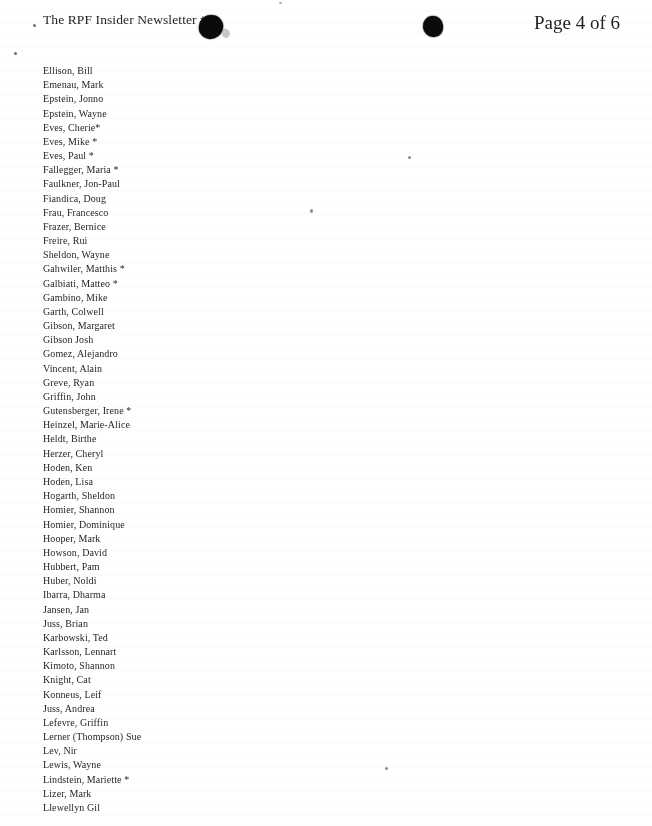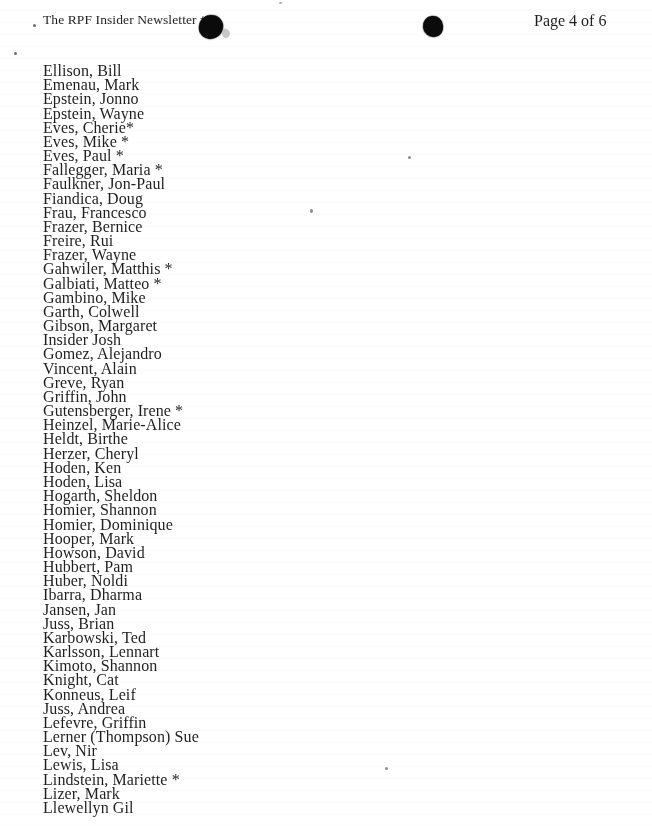--- a/index.html
+++ b/index.html
@@ -27,21 +27,21 @@
     left: 43px;
     top: 12px;
     font-size: 13.5px;
     white-space: nowrap;
     letter-spacing: 0.1px;
   }
   .page-label {
     position: absolute;
     left: 534px;
     top: 12px;
-    font-size: 16px;
+    font-size: 19px;
     white-space: nowrap;
   }
 
   
   .ink-blot {
     position: absolute;
     background: #0b0b0b;
     box-shadow: 0 0 1px 0.5px rgba(20,20,20,0.55);
   }
   .blot-1 {
@@ -77,21 +77,21 @@
     position: absolute;
     background: #6e6e6e;
     border-radius: 50%;
   }
 
   
   .name-list {
     position: absolute;
     left: 43px;
     top: 64px;
-    font-size: 16px;
+    font-size: 10px;
     line-height: 14.17px;
     letter-spacing: 0.1px;
   }
   .name-row {
     white-space: pre;
   }
 </style>
 </head>
 <body>
 
@@ -119,27 +119,27 @@
       <div class="name-row">Epstein, Wayne</div>
       <div class="name-row">Eves, Cherie*</div>
       <div class="name-row">Eves, Mike *</div>
       <div class="name-row">Eves, Paul *</div>
       <div class="name-row">Fallegger, Maria *</div>
       <div class="name-row">Faulkner, Jon-Paul</div>
       <div class="name-row">Fiandica, Doug</div>
       <div class="name-row">Frau, Francesco</div>
       <div class="name-row">Frazer, Bernice</div>
       <div class="name-row">Freire, Rui</div>
-      <div class="name-row">Frazer, Wayne</div>
+      <div class="name-row">Sheldon, Wayne</div>
       <div class="name-row">Gahwiler, Matthis *</div>
       <div class="name-row">Galbiati, Matteo *</div>
       <div class="name-row">Gambino, Mike</div>
       <div class="name-row">Garth, Colwell</div>
       <div class="name-row">Gibson, Margaret</div>
-      <div class="name-row">Insider Josh</div>
+      <div class="name-row">Gibson Josh</div>
       <div class="name-row">Gomez, Alejandro</div>
       <div class="name-row">Vincent, Alain</div>
       <div class="name-row">Greve, Ryan</div>
       <div class="name-row">Griffin, John</div>
       <div class="name-row">Gutensberger, Irene *</div>
       <div class="name-row">Heinzel, Marie-Alice</div>
       <div class="name-row">Heldt, Birthe</div>
       <div class="name-row">Herzer, Cheryl</div>
       <div class="name-row">Hoden, Ken</div>
       <div class="name-row">Hoden, Lisa</div>
@@ -155,19 +155,19 @@
       <div class="name-row">Juss, Brian</div>
       <div class="name-row">Karbowski, Ted</div>
       <div class="name-row">Karlsson, Lennart</div>
       <div class="name-row">Kimoto, Shannon</div>
       <div class="name-row">Knight, Cat</div>
       <div class="name-row">Konneus, Leif</div>
       <div class="name-row">Juss, Andrea</div>
       <div class="name-row">Lefevre, Griffin</div>
       <div class="name-row">Lerner (Thompson) Sue</div>
       <div class="name-row">Lev, Nir</div>
-      <div class="name-row">Lewis, Lisa</div>
+      <div class="name-row">Lewis, Wayne</div>
       <div class="name-row">Lindstein, Mariette *</div>
       <div class="name-row">Lizer, Mark</div>
       <div class="name-row">Llewellyn Gil</div>
     </div>
 
 </div>
 
 </body></html>

